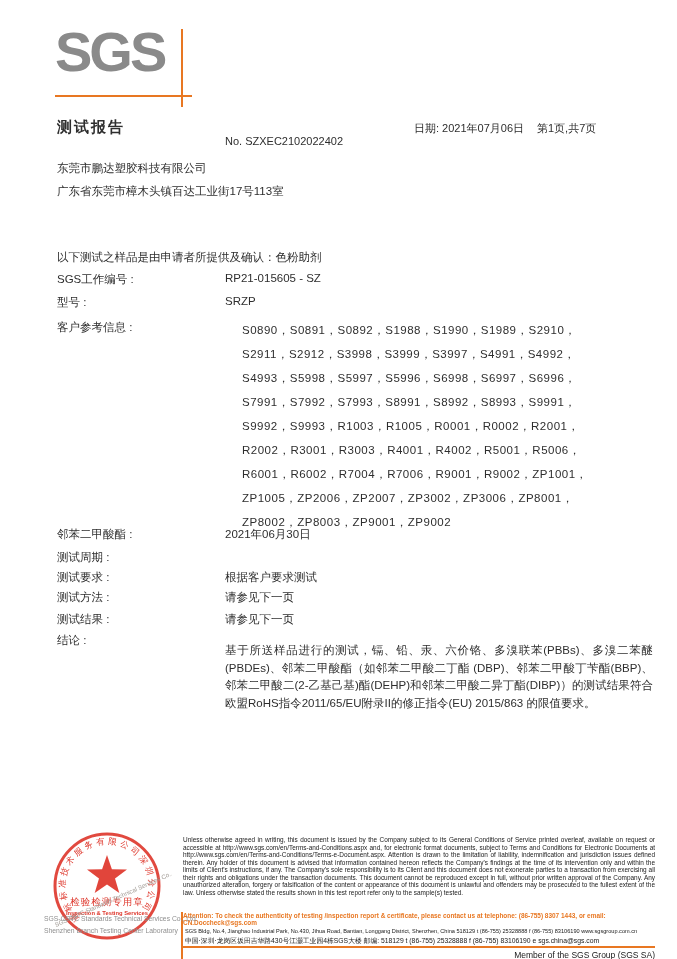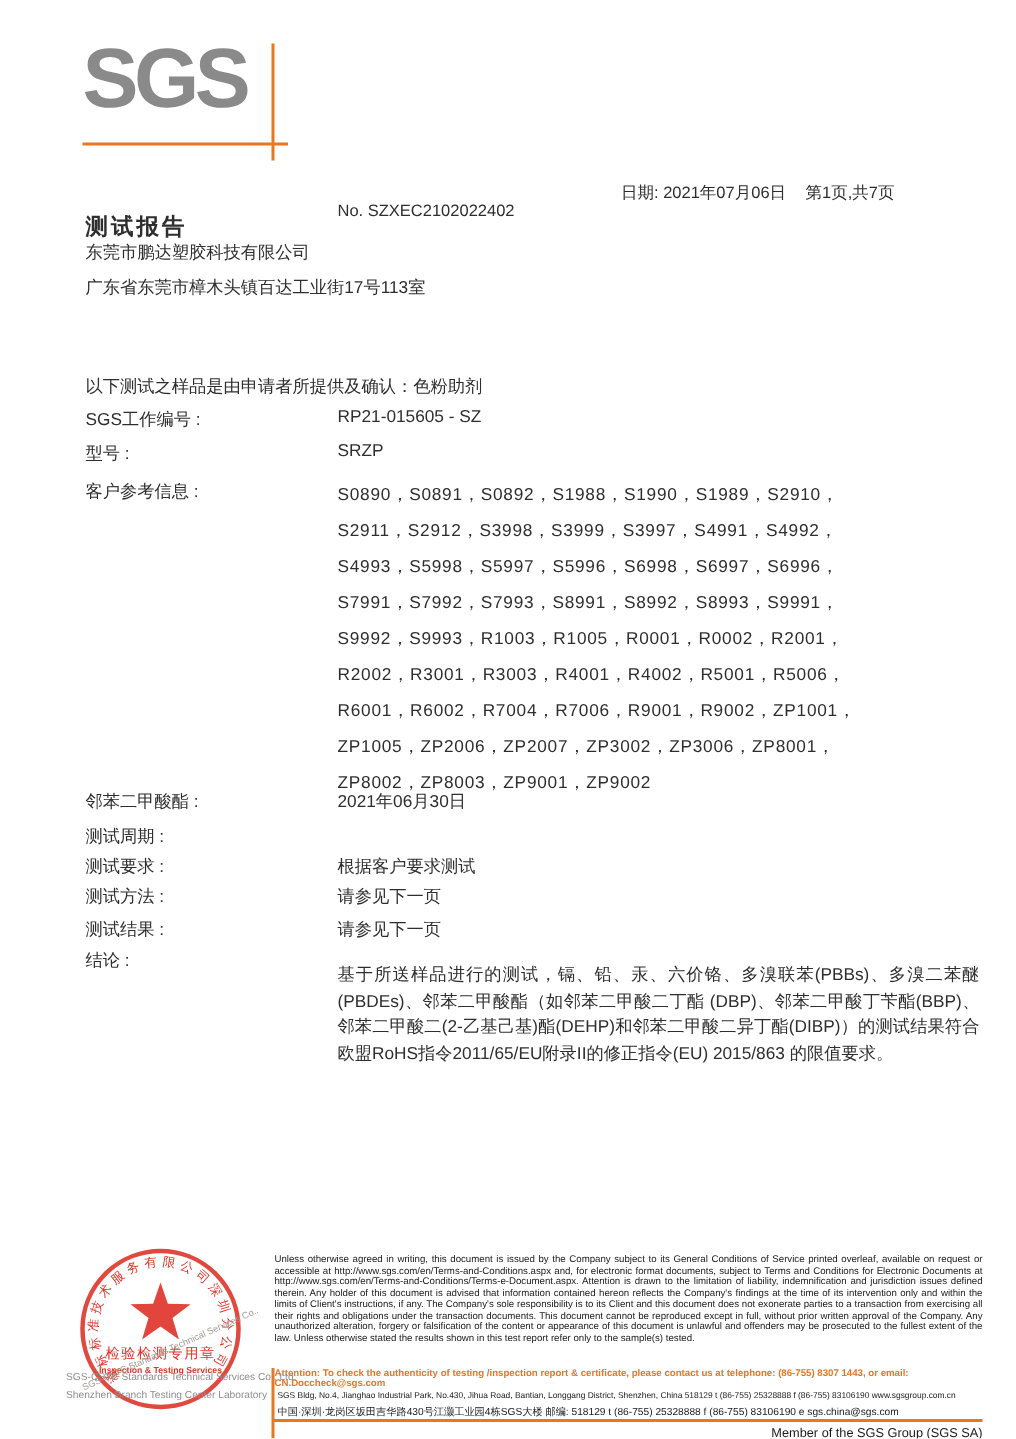--- a/index.html
+++ b/index.html
@@ -7,34 +7,34 @@
   body { font-family:"Liberation Sans","DejaVu Sans",sans-serif; color:#333; }
   .page { position:relative; width:677px; height:959px; background:#fff; overflow:hidden; }
 
   
   .logo-text { position:absolute; left:55px; top:24px; font-size:56px; font-weight:700;
                color:#8a8a8a; letter-spacing:-3px; line-height:1; }
   .logo-hline { position:absolute; left:55px; top:95px; width:137px; height:2px; background:#e87722; }
   .logo-vline { position:absolute; left:181px; top:29px; width:2px; height:78px; background:#e87722; }
 
   .title-row { position:absolute; left:0; top:118px; width:677px; height:20px; }
-  .report-title { position:absolute; left:57px; top:0; font-size:15px; font-weight:700; color:#2e2e2e; letter-spacing:2px;margin-top:24px; }
+  .report-title { position:absolute; left:57px; top:0; font-size:15px; font-weight:700; color:#2e2e2e; letter-spacing:2px; }
   .report-no    { position:absolute; left:225px; top:3px; font-size:11px; color:#2e2e2e;margin-top:14px; }
   .report-date  { position:absolute; left:414px; top:3px; font-size:11px; color:#2e2e2e; }
   .report-page  { position:absolute; left:537px; top:3px; font-size:11px; color:#2e2e2e; }
 
   .company-name { position:absolute; left:57px; top:161px; font-size:11.5px; color:#2e2e2e; }
   .company-addr { position:absolute; left:57px; top:184px; font-size:11.5px; color:#2e2e2e; }
 
   .sample-statement { position:absolute; left:57px; top:250px; font-size:11.5px; color:#2e2e2e; }
 
   .flabel { position:absolute; left:57px; font-size:11.5px; color:#2e2e2e; }
   .fvalue { position:absolute; left:225px; font-size:11.5px; color:#2e2e2e; }
   .ref-lines { position:absolute; left:225px; top:318px; font-size:11.5px; color:#2e2e2e; }
-  .ref-lines div { height:24px; line-height:24px; letter-spacing:0.5px; }
+  .ref-lines div { height:24px; line-height:24px; letter-spacing:0.5px;margin-left:17px; }
   .conclusion-text { position:absolute; left:225px; top:630px; width:428px; font-size:11.5px;
                      line-height:17.5px; color:#2e2e2e; text-align:justify;margin-top:12px; }
 
   
   .legal { position:absolute; left:183px; top:836px; width:472px; font-size:6.45px;
            line-height:7.55px; color:#1a1a1a; text-align:justify; }
   .attention { position:absolute; left:183px; top:912px; width:472px; font-size:6.45px;
                line-height:7.4px; color:#e87722; font-weight:700; }
   .addr-en { position:absolute; left:185px; top:928px; width:470px; font-size:5.6px;
              color:#1a1a1a; white-space:nowrap; }

